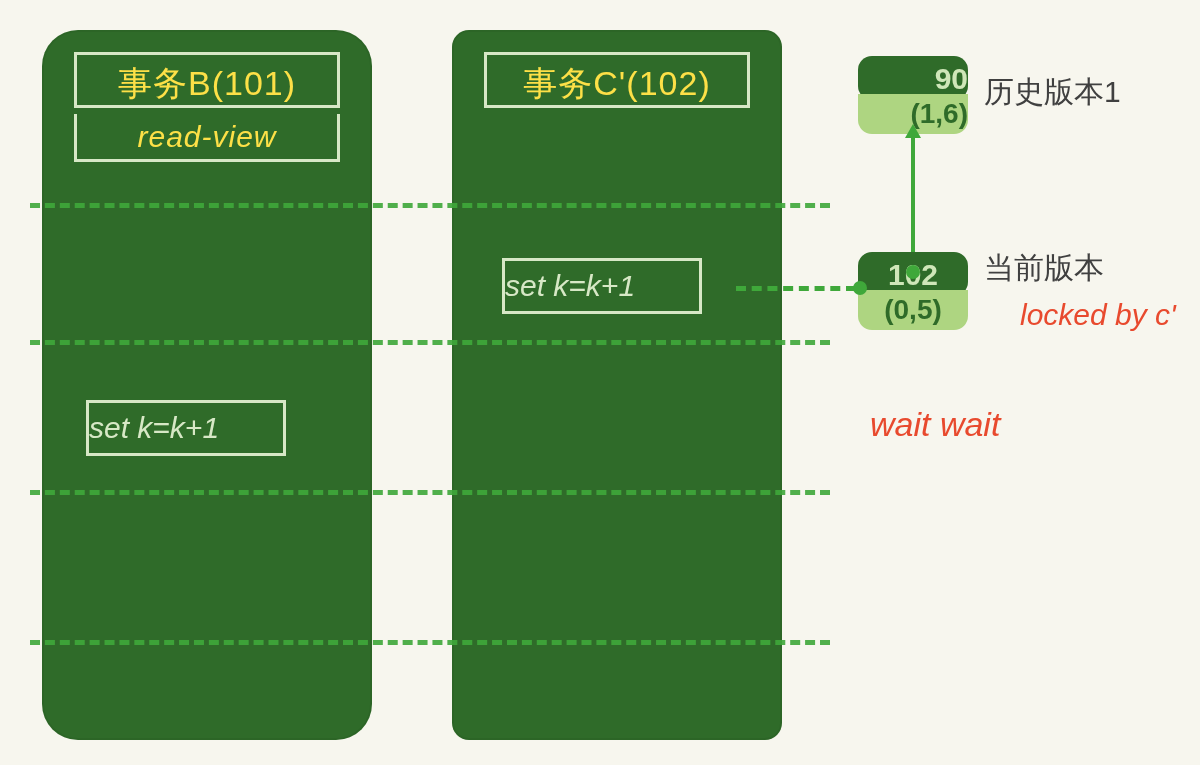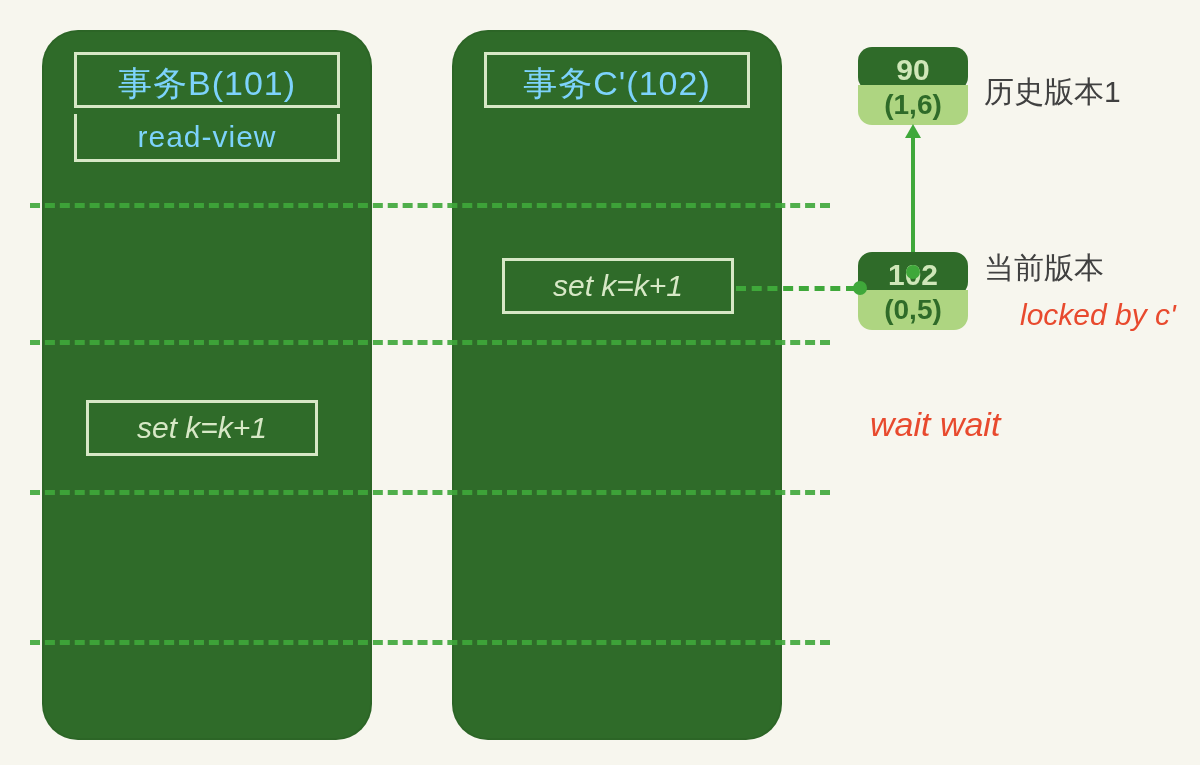--- a/index.html
+++ b/index.html
@@ -12,43 +12,43 @@
     overflow: hidden;
   }
   .tx-col {
     position: absolute;
     width: 330px;
     background: #2f6b29;
     border-radius: 36px;
     box-shadow: inset 0 0 0 2px rgba(0,0,0,0.05);
   }
   .tx-b { left: 42px; top: 30px; height: 710px; }
-  .tx-c { left: 452px; top: 30px; height: 710px; }
+  .tx-c { left: 452px; top: 30px; height: 710px; border-radius: 17px; }
 
   .hdr-box {
     position: absolute;
     left: 32px; right: 32px;
     border: 3px solid #d7e8c6;
-    color: #7dd3fc;
+    color: #fde047;
     text-align: center;
     font-size: 34px;
     padding: 6px 4px 2px 4px;
     letter-spacing: 1px;
   }
   .hdr-title { top: 22px; height: 56px; }
-  .hdr-sub   { top: 84px; height: 48px; font-size: 30px; border-top: none; }
+  .hdr-sub   { top: 84px; height: 48px; font-size: 30px; font-style: italic; border-top: none; }
 
   .op-box {
     position: absolute;
     left: 44px;
-    width: 232px;
+    width: 200px;
     height: 56px;
     border: 3px solid #d7e8c6;
     color: #d7e8c6;
-    text-align: center;
+    text-align: left;
     font-size: 30px;
     line-height: 50px;
     font-style: italic;
   }
 
   
   .dash {
     position: absolute;
     left: 30px;
     width: 800px;
@@ -127,21 +127,21 @@
 <div class="tx-col tx-c">
   <div class="hdr-box hdr-title">事务C'(102)</div>
   <div class="op-box" style="top:228px; left:50px;">set k=k+1</div>
 </div>
 
 <div class="dash" style="top:203px;"></div>
 <div class="dash" style="top:340px;"></div>
 <div class="dash" style="top:490px;"></div>
 <div class="dash" style="top:640px;"></div>
 
-<div class="ver-wrap" style="left:858px; top:47px;">
+<div class="ver-wrap" style="left:858px; top:56px;text-align:right;">
   <div class="ver-dark">90</div>
   <div class="ver-light">(1,6)</div>
 </div>
 <div class="note" style="left:984px; top:72px;">历史版本1</div>
 
 <div class="ver-wrap" style="left:858px; top:252px;">
   <div class="ver-dark">102</div>
   <div class="ver-light">(0,5)</div>
 </div>
 <div class="note" style="left:984px; top:248px;">当前版本</div>

